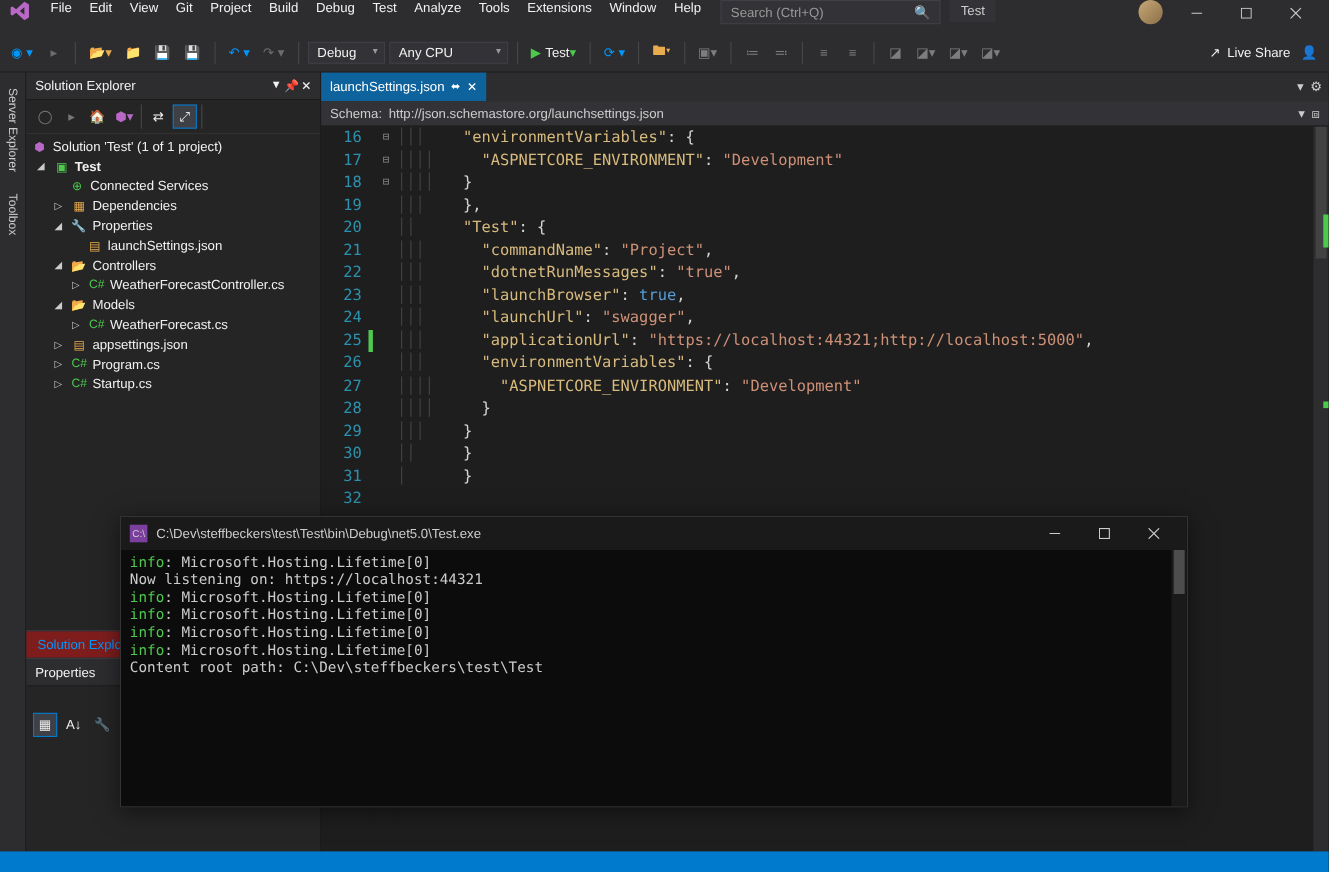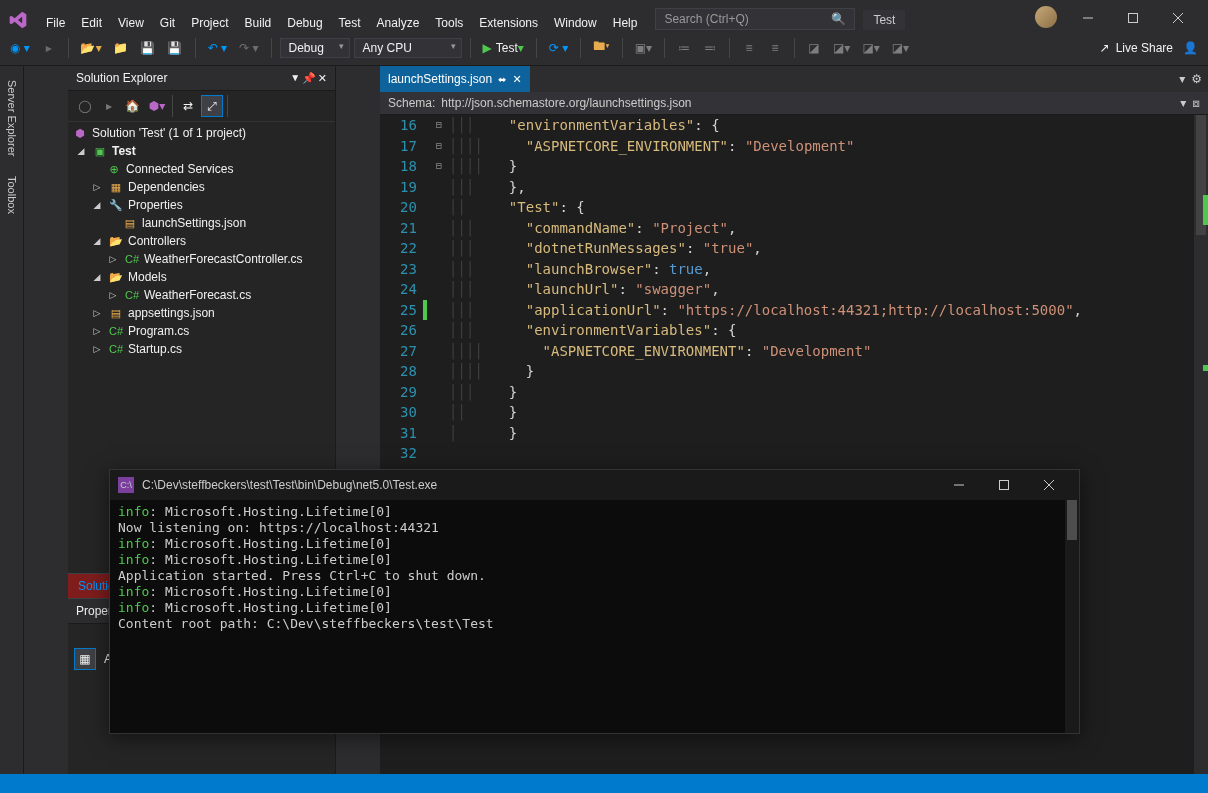--- a/index.html
+++ b/index.html
@@ -1,32 +1,32 @@
 <!DOCTYPE html>
 <html><head>
 <meta charset="utf-8">
 <style>
 * { margin:0; padding:0; box-sizing:border-box; }
 body { font-family:"Segoe UI",sans-serif; font-size:12px; background:#2d2d30; color:#f1f1f1; width:1208px; height:793px; overflow:hidden; position:relative; }
-.titlebar { height:30px; background:#2d2d30; display:flex; align-items:flex-end; padding:0 8px; gap:2px; }
+.titlebar { height:30px; background:#2d2d30; display:flex; align-items:flex-start; padding:0 8px; gap:2px; }
 .vs-logo { width:20px; height:20px; margin-right:8px; }
 .menu-item { padding:4px 8px; cursor:pointer; color:#f1f1f1; }
 .search-box { margin-left:8px; background:#333337; border:1px solid #3f3f46; padding:3px 8px; width:200px; color:#999; display:flex; align-items:center; justify-content:space-between; }
 .titlebar-app { background:#333337; padding:3px 10px; margin-left:6px; color:#ccc; }
 .win-controls { margin-left:auto; display:flex; gap:0; }
 .win-btn { width:45px; height:24px; display:flex; align-items:center; justify-content:center; color:#ccc; cursor:pointer; }
 .avatar { width:22px; height:22px; border-radius:50%; background:linear-gradient(135deg,#c8a878,#8b6f47); margin:0 8px; }
 .toolbar { height:36px; background:#2d2d30; border-bottom:1px solid #1b1b1c; display:flex; align-items:center; padding:0 6px; gap:4px; }
 .tool-btn { padding:4px; display:flex; align-items:center; justify-content:center; cursor:pointer; color:#ccc; min-width:22px; height:22px; }
 .tool-sep { width:1px; height:20px; background:#464646; margin:0 4px; }
 .dropdown { background:#333337; border:1px solid #3f3f46; padding:2px 20px 2px 8px; color:#f1f1f1; cursor:pointer; position:relative; }
 .dropdown::after { content:"▾"; position:absolute; right:5px; font-size:9px; color:#999; }
 .play-btn { color:#4ec94e; }
 .live-share { margin-left:auto; display:flex; align-items:center; gap:6px; }
-.main { display:flex; height:calc(100% - 66px - 19px);gap:44px; }
+.main { display:flex; height:calc(100% - 66px - 19px); }
 .side-tabs { width:24px; background:#2d2d30; border-right:1px solid #1b1b1c; display:flex; flex-direction:column; align-items:center; padding-top:6px; gap:4px; }
 .side-tab { writing-mode:vertical-rl; text-orientation:mixed; padding:8px 3px; cursor:pointer; color:#ccc; font-size:11px; }
 .left-panel { width:268px; background:#252526; display:flex; flex-direction:column; border-right:1px solid #1b1b1c; }
 .panel-header { background:#2d2d30; padding:5px 8px; display:flex; align-items:center; justify-content:space-between; color:#f1f1f1; border-bottom:1px solid #1b1b1c; }
 .panel-header-icons { display:flex; gap:2px; }
 .panel-toolbar { background:#252526; padding:4px 6px; display:flex; gap:2px; border-bottom:1px solid #333; }
 .ptb-btn { width:22px; height:22px; display:flex; align-items:center; justify-content:center; cursor:pointer; }
 .panel-search { background:#333337; border:1px solid #3f3f46; padding:4px 8px; margin:4px; color:#999; display:flex; justify-content:space-between; }
 .tree { flex:1; overflow:auto; padding:2px 0; }
 .tree-node { display:flex; align-items:center; padding:2px 4px; cursor:pointer; white-space:nowrap; gap:4px; }
@@ -340,21 +340,20 @@
             <line x1="10" y1="0" x2="0" y2="10" stroke="#ccc"></line>
           </svg>
         </div>
     </div>
   </div>
   <div class="console-body" id="console-body">
       <div><span class="cinfo">info</span><span style="color:#ccc">: Microsoft.Hosting.Lifetime[0]</span></div>
       <div><span style="color:#ccc">      Now listening on: https://localhost:44321</span></div>
       <div><span class="cinfo">info</span><span style="color:#ccc">: Microsoft.Hosting.Lifetime[0]</span></div>
       <div><span class="cinfo">info</span><span style="color:#ccc">: Microsoft.Hosting.Lifetime[0]</span></div>
-      <div><span style="color:#ccc">      Application started. Press Ctrl+C to shut down.</span></div>
       <div><span class="cinfo">info</span><span style="color:#ccc">: Microsoft.Hosting.Lifetime[0]</span></div>
       <div><span class="cinfo">info</span><span style="color:#ccc">: Microsoft.Hosting.Lifetime[0]</span></div>
       <div><span style="color:#ccc">      Content root path: C:\Dev\steffbeckers\test\Test</span></div>
     <div class="cscroll">
         <div class="cscroll-thumb"></div>
       </div>
   </div>
 </div>
 
 </body></html>

